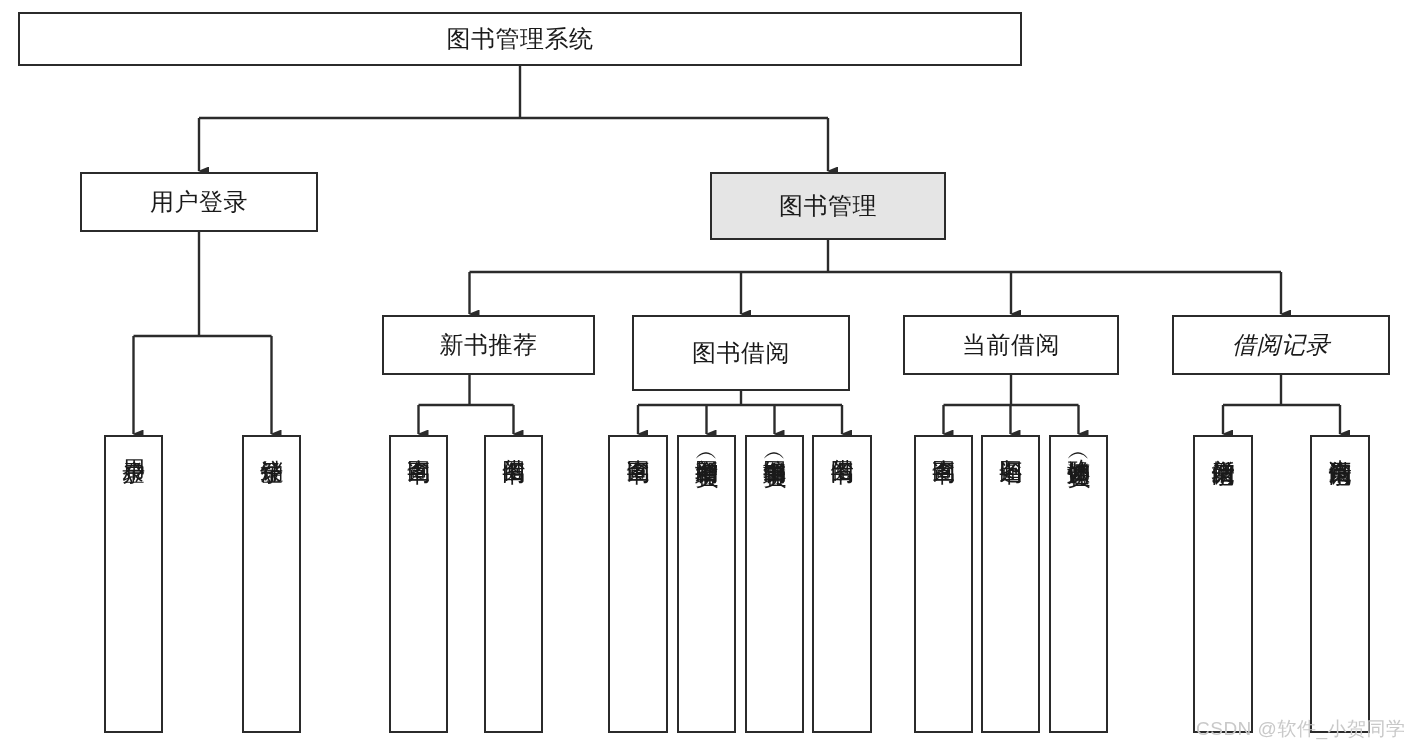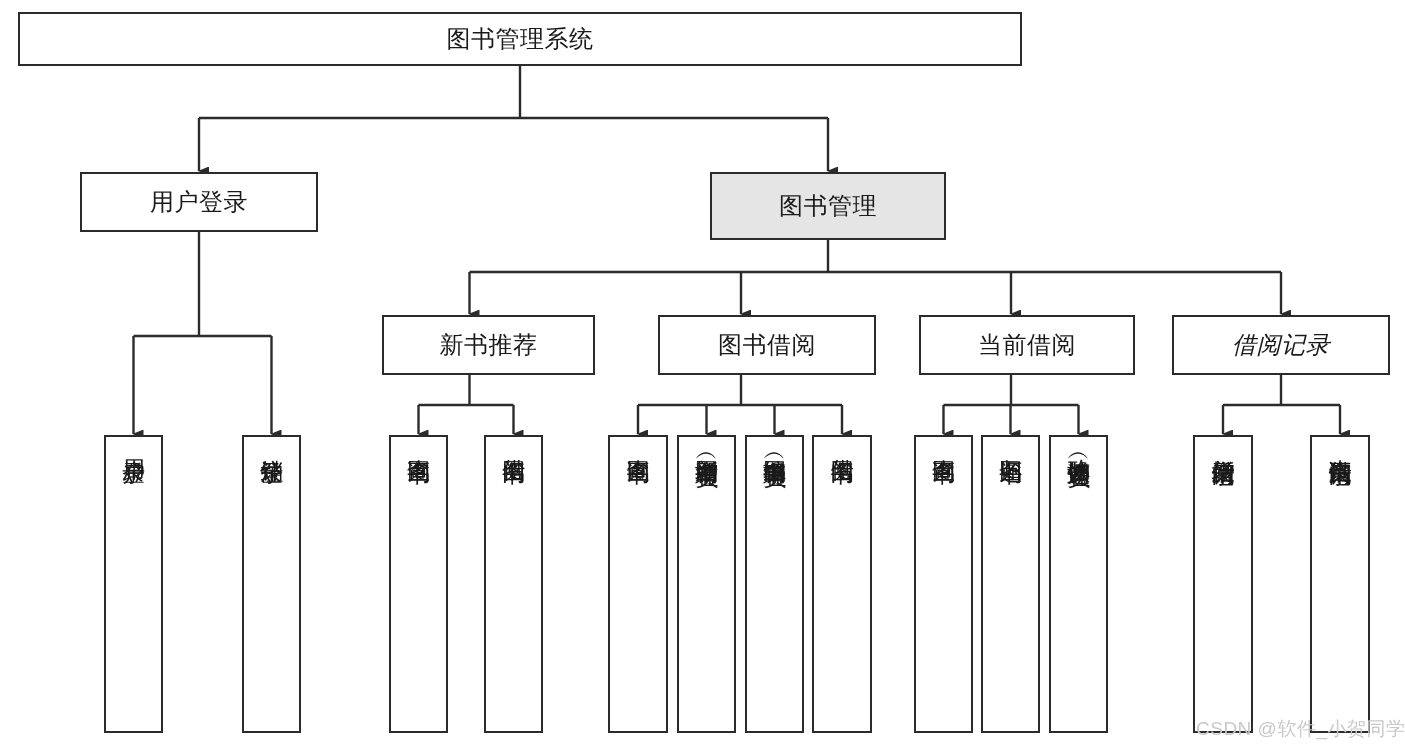--- a/index.html
+++ b/index.html
@@ -121,24 +121,24 @@
       </div>
       <div class="node-box horizontal" style="left: 80px; top: 172px; width: 238px; height: 60px; border-color: rgb(43, 43, 43); background: rgb(255, 255, 255);">
         <span class="node-label" style="color: rgb(26, 26, 26);">用户登录</span>
       </div>
       <div class="node-box horizontal" style="left: 710px; top: 172px; width: 236px; height: 68px; border-color: rgb(43, 43, 43); background: #e5e5e5;">
         <span class="node-label" style="color: rgb(26, 26, 26);">图书管理</span>
       </div>
       <div class="node-box horizontal" style="left: 363px; top: 315px; width: 213px; height: 60px; border-color: rgb(43, 43, 43); background: rgb(255, 255, 255); margin-left: 19px;">
         <span class="node-label" style="color: rgb(26, 26, 26);">新书推荐</span>
       </div>
-      <div class="node-box horizontal" style="left: 632px; top: 315px; width: 218px; height: 60px; border-color: rgb(43, 43, 43); background: rgb(255, 255, 255); margin-left: 26px;">
+      <div class="node-box horizontal" style="left: 632px; top: 315px; width: 218px; height: 76px; border-color: rgb(43, 43, 43); background: rgb(255, 255, 255);">
         <span class="node-label" style="color: rgb(26, 26, 26);">图书借阅</span>
       </div>
-      <div class="node-box horizontal" style="left: 903px; top: 315px; width: 216px; height: 60px; border-color: rgb(43, 43, 43); background: rgb(255, 255, 255); margin-left: 16px;">
+      <div class="node-box horizontal" style="left: 903px; top: 315px; width: 216px; height: 60px; border-color: rgb(43, 43, 43); background: rgb(255, 255, 255);">
         <span class="node-label" style="color: rgb(26, 26, 26);">当前借阅</span>
       </div>
       <div class="node-box horizontal" style="left: 1172px; top: 315px; width: 218px; height: 60px; border-color: rgb(43, 43, 43); background: rgb(255, 255, 255);">
         <span class="node-label" style="color: rgb(26, 26, 26); font-style: italic;">借阅记录</span>
       </div>
       <div class="node-box vertical" style="left: 104px; top: 435px; width: 59px; height: 298px; border-color: rgb(43, 43, 43); background: rgb(255, 255, 255);">
         <span class="node-label" style="color: rgb(26, 26, 26);">用户登录</span>
       </div>
       <div class="node-box vertical" style="left: 242px; top: 435px; width: 59px; height: 298px; border-color: rgb(43, 43, 43); background: rgb(255, 255, 255);">
         <span class="node-label" style="color: rgb(26, 26, 26);">注销登录</span>

